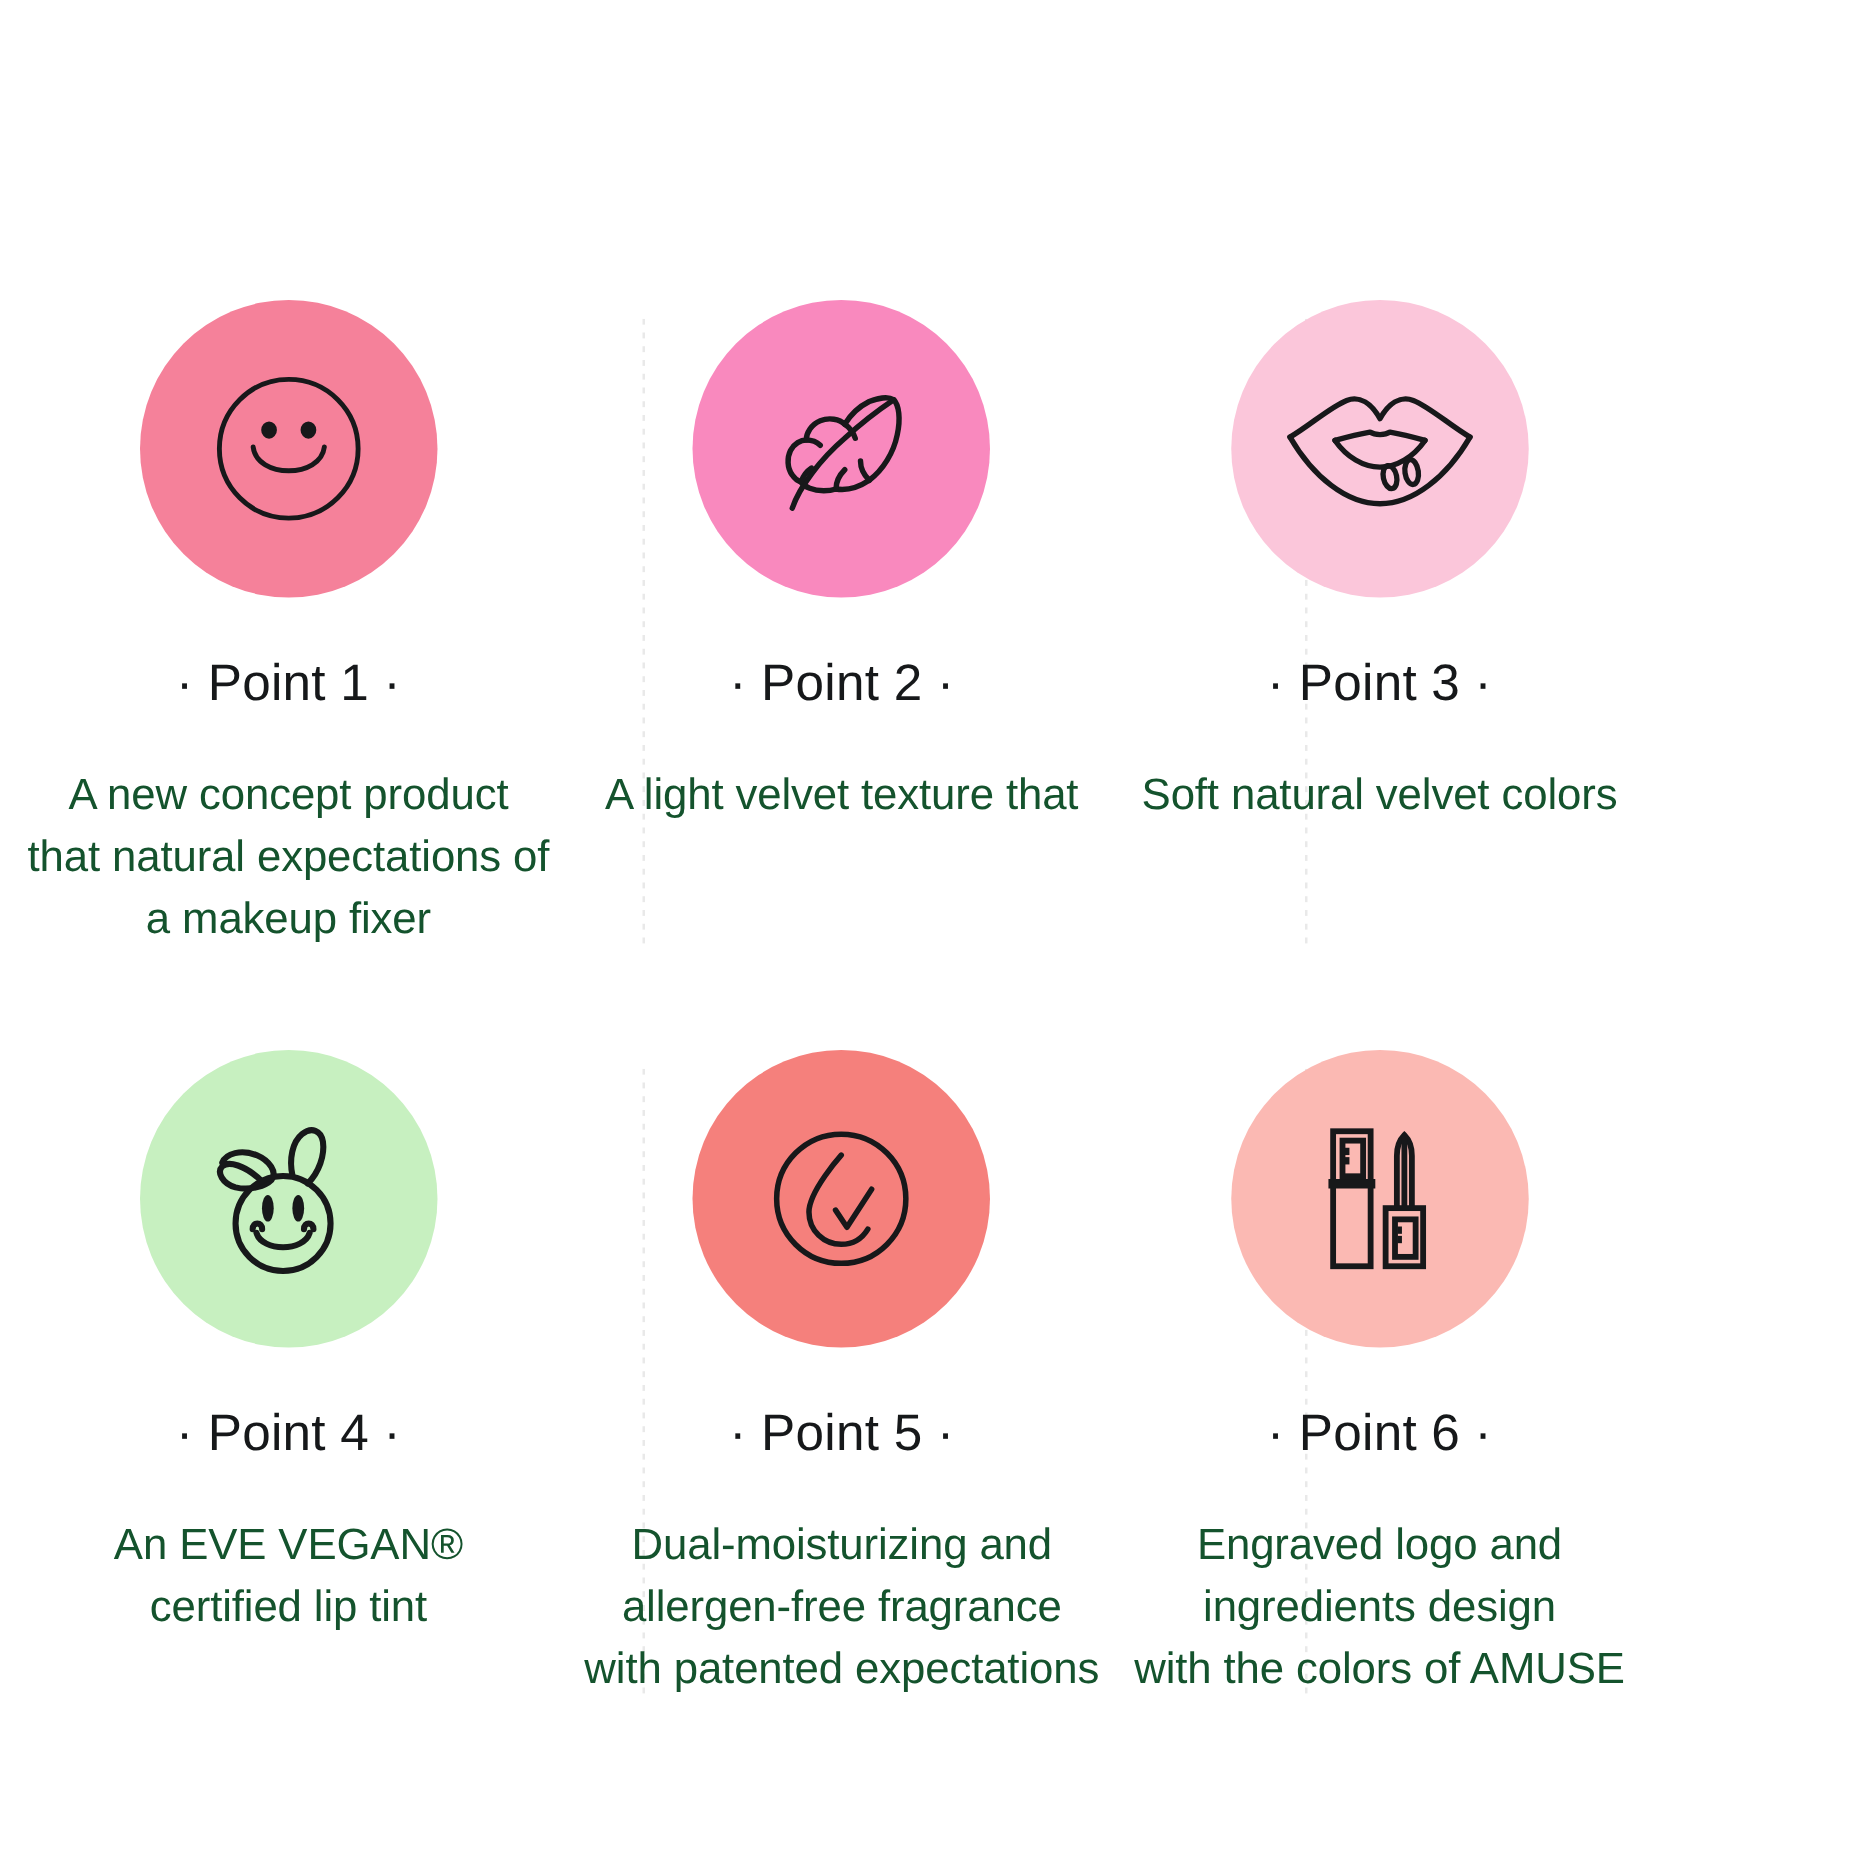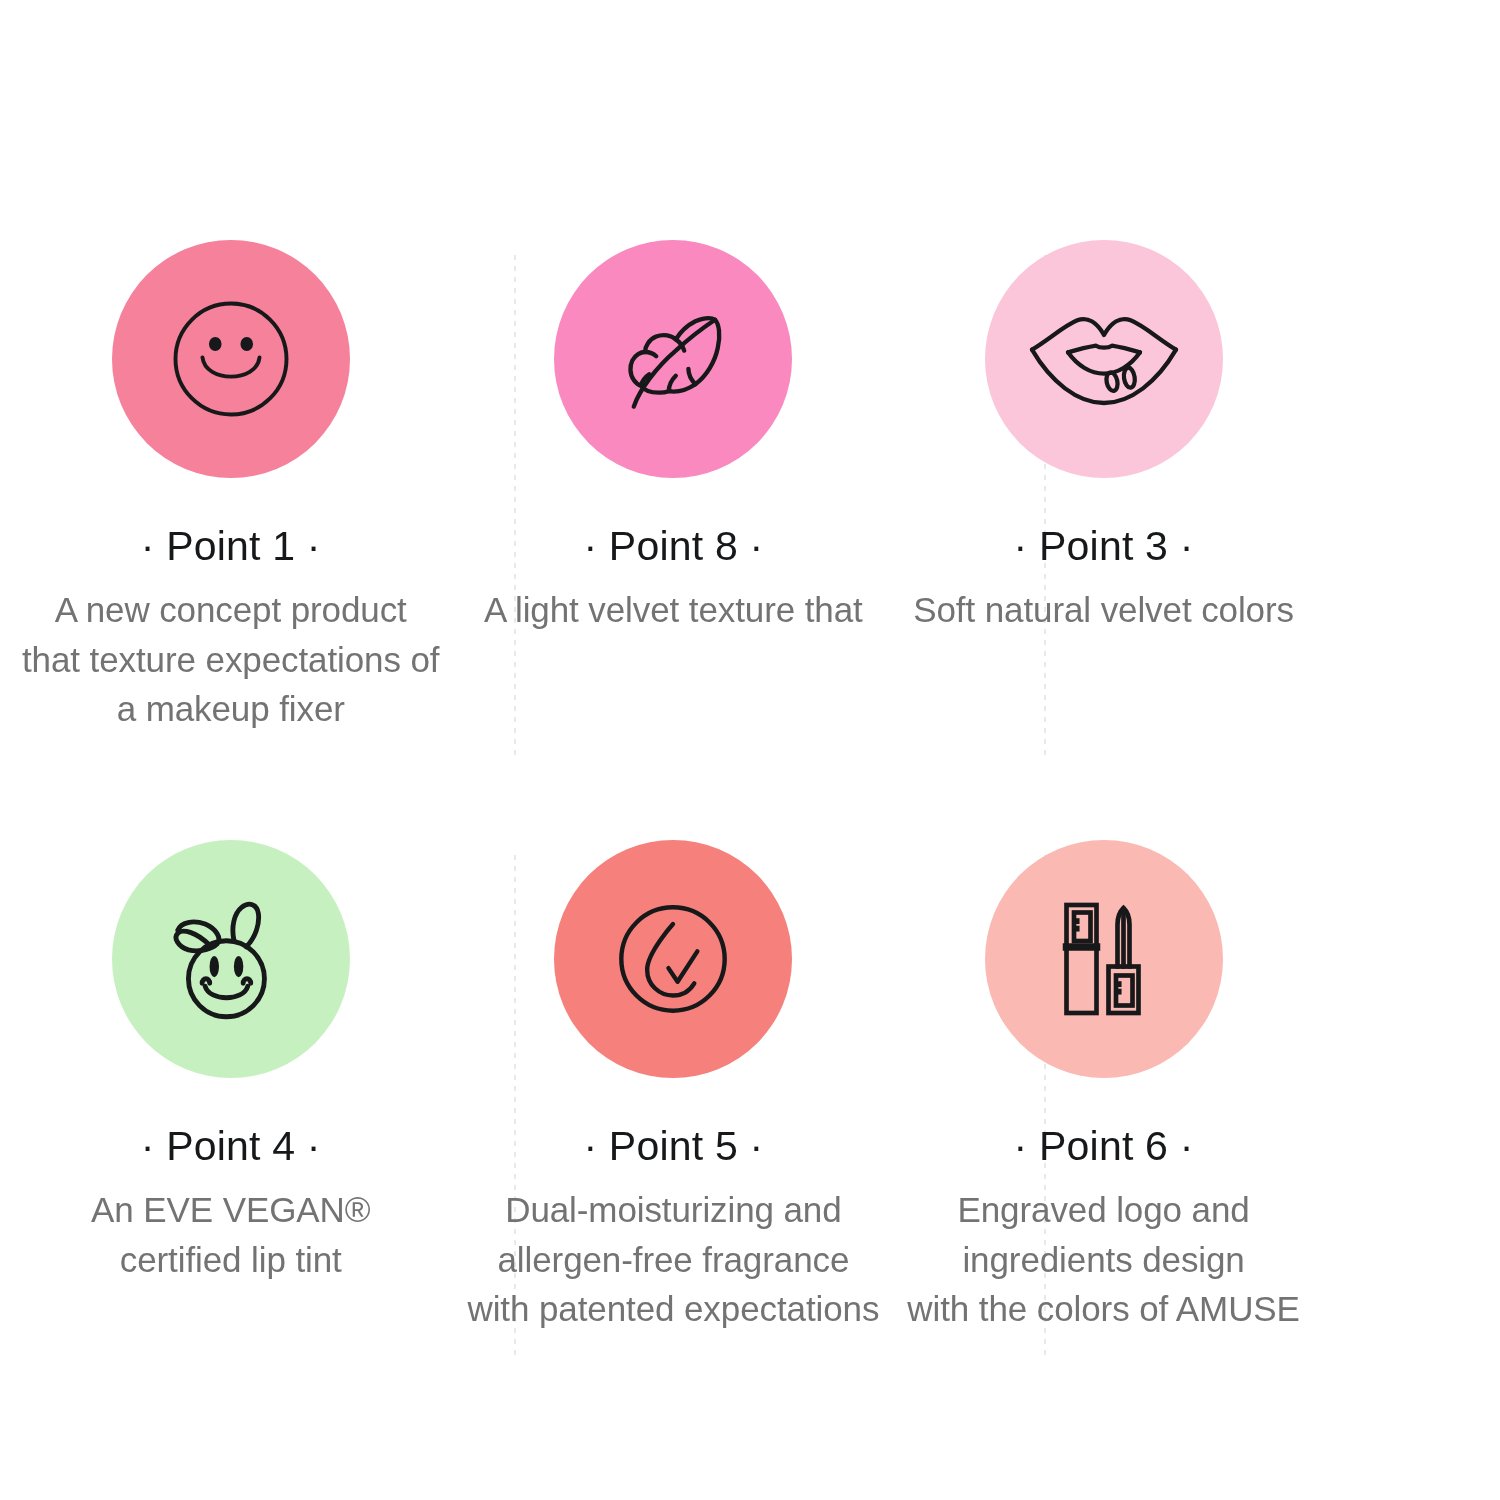--- a/index.html
+++ b/index.html
@@ -74,26 +74,26 @@
     margin-top: 48px;
     font-size: 41px;
     font-weight: 500;
     letter-spacing: 0.2px;
     color: #16181a;
     white-space: nowrap;
     line-height: 1;
   }
 
   .point-desc {
-    margin-top: 18px;
+    margin-top: 44px;
     font-size: 35px;
     font-weight: 400;
     line-height: 1.42;
     text-align: center;
-    color: #737373;
+    color: #14532d;
     letter-spacing: -0.1px;
     max-width: 470px;
   }
   .point-desc .ln { display: block; white-space: nowrap; }
 </style>
 </head>
 <body style="background: rgb(255, 255, 255);">
 
 <div class="board">
 
@@ -111,21 +111,21 @@
             <circle cx="50" cy="50" r="37"></circle>
             <ellipse cx="39.5" cy="40" rx="4.2" ry="4.6" fill="#17181a" stroke="none"></ellipse>
             <ellipse cx="60.5" cy="40" rx="4.2" ry="4.6" fill="#17181a" stroke="none"></ellipse>
             <path d="M31 49 C33 66, 67 66, 69 49"></path>
           </svg>
         </span>
       </div>
       <div class="point-title">· Point 1 ·</div>
       <div class="point-desc">
         <span class="ln">A new concept product</span>
-        <span class="ln">that texture expectations of</span>
+        <span class="ln">that natural expectations of</span>
         <span class="ln">a makeup fixer</span>
       </div>
     </div>
 
     <div class="card">
       <div class="badge" style="background: rgb(249, 137, 190);">
         <span>
           <svg width="140" height="140" viewBox="0 0 100 100" fill="none" stroke="#17181a" stroke-width="3.1" stroke-linecap="round" stroke-linejoin="round">
             <path d="M22 84 C26 72, 38 56, 52 44 C64 33, 74 26, 80 22"></path>
             <path d="M80 22 C83 25, 84 33, 82 42 C80 52, 74 62, 66 68
@@ -140,21 +140,21 @@
                      C55 31, 60 26, 66 23
                      C71 21, 77 20, 80 22 Z"></path>
             <path d="M30 45 C33 45, 36 46, 38 48"></path>
             <path d="M52 36 C55 38, 57 41, 58 44"></path>
             <path d="M47 73 C47 69, 49 65, 52 62"></path>
             <path d="M27 69 C28 66, 30 63, 33 61"></path>
             <path d="M66 68 C63 65, 61 61, 61 57"></path>
           </svg>
         </span>
       </div>
-      <div class="point-title">· Point 8 ·</div>
+      <div class="point-title">· Point 2 ·</div>
       <div class="point-desc">
         <span class="ln">A light velvet texture that</span>
       </div>
     </div>
 
     <div class="card">
       <div class="badge" style="background: rgb(251, 198, 218);">
         <span>
           <svg width="160" height="140" viewBox="0 0 120 90" fill="none" stroke="#17181a" stroke-width="3.2" stroke-linecap="round" stroke-linejoin="round">
             <path d="M6 38 C18 31, 30 20, 40 16 C48 13, 55 18, 60 27

